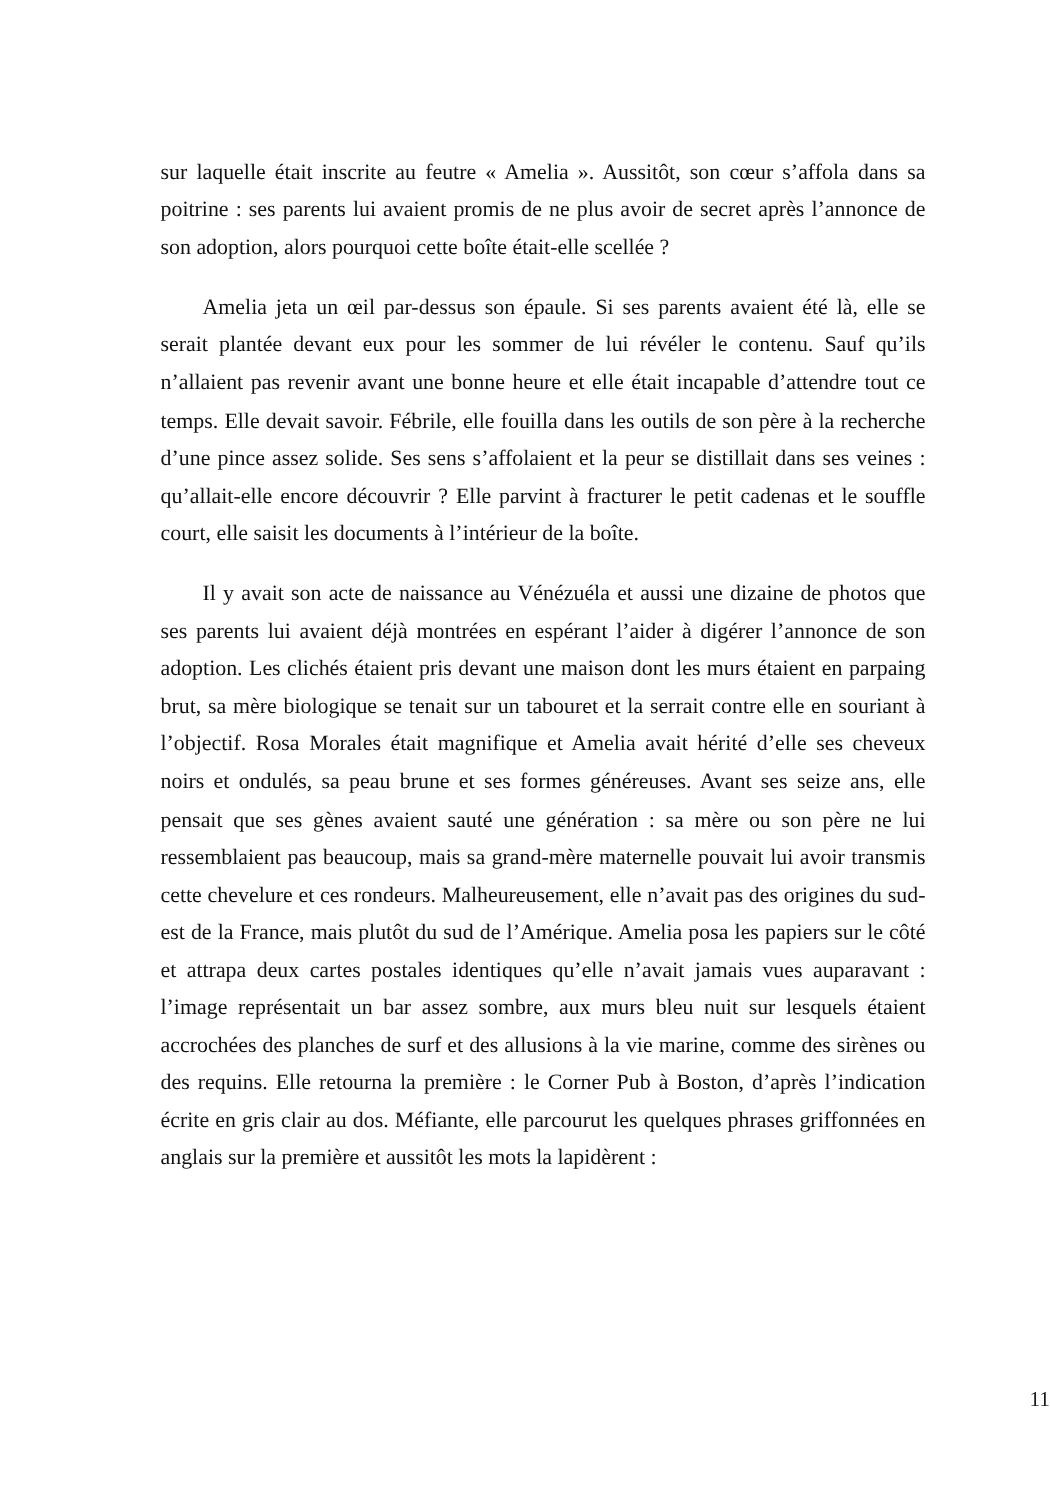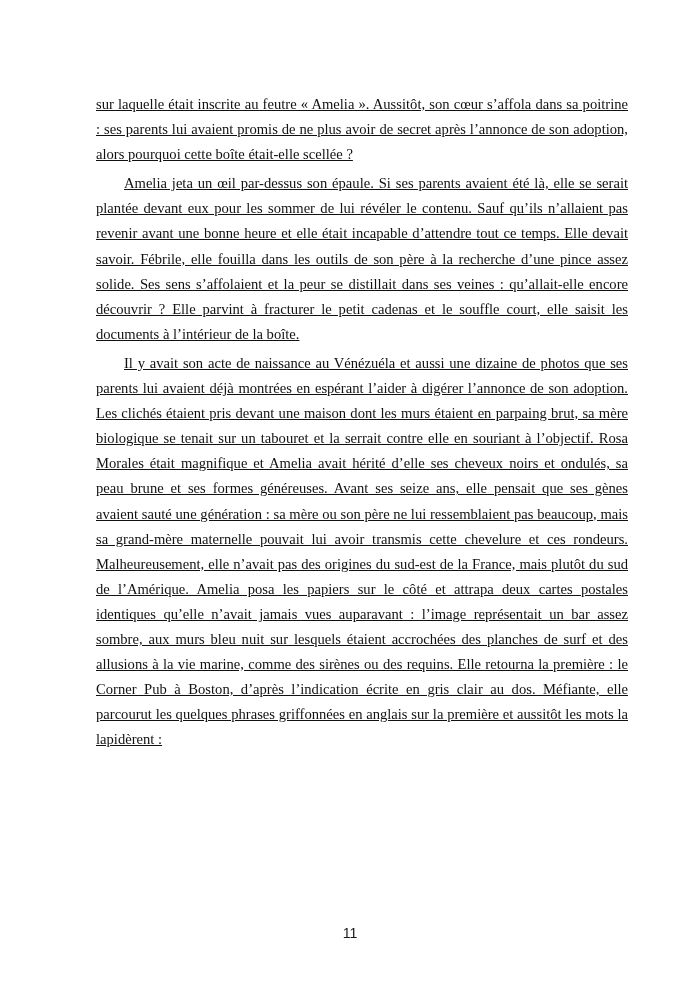--- a/index.html
+++ b/index.html
@@ -29,36 +29,35 @@
     left: 92px;
     top: 88px;
     width: 540px;
     font-size: 14.6px;
     line-height: 25.1px;
     text-align: justify;
     text-justify: inter-word;
     color: #111111;
   }
   .text-block p {
-    margin: 4px;
+    margin: 15px;
     padding: 0;
     text-align: justify;
-    text-decoration: underline;
   }
   .text-block p.indent {
     text-indent: 28px;
   }
   .page-number {
     position: absolute;
     left: 0;
     top: 925px;
     width: 700px;
-    text-align: center;
+    text-align: right;
     font-size: 14.2px;
-    font-family: Liberation Sans, sans-serif;
+    font-family: Liberation Serif, serif;
     color: #1a1a1a;
   }
 </style>
 </head>
 <body>
 
 <div class="page">
   <div class="text-block">
     <p>sur laquelle était inscrite au feutre « Amelia ». Aussitôt, son cœur s’affola dans sa poitrine : ses parents lui avaient promis de ne plus avoir de secret après l’annonce de son adoption, alors pourquoi cette boîte était-elle scellée ?</p>
     <p class="indent">Amelia jeta un œil par-dessus son épaule. Si ses parents avaient été là, elle se serait plantée devant eux pour les sommer de lui révéler le contenu. Sauf qu’ils n’allaient pas revenir avant une bonne heure et elle était incapable d’attendre tout ce temps. Elle devait savoir. Fébrile, elle fouilla dans les outils de son père à la recherche d’une pince assez solide. Ses sens s’affolaient et la peur se distillait dans ses veines : qu’allait-elle encore découvrir ? Elle parvint à fracturer le petit cadenas et le souffle court, elle saisit les documents à l’intérieur de la boîte.</p>

